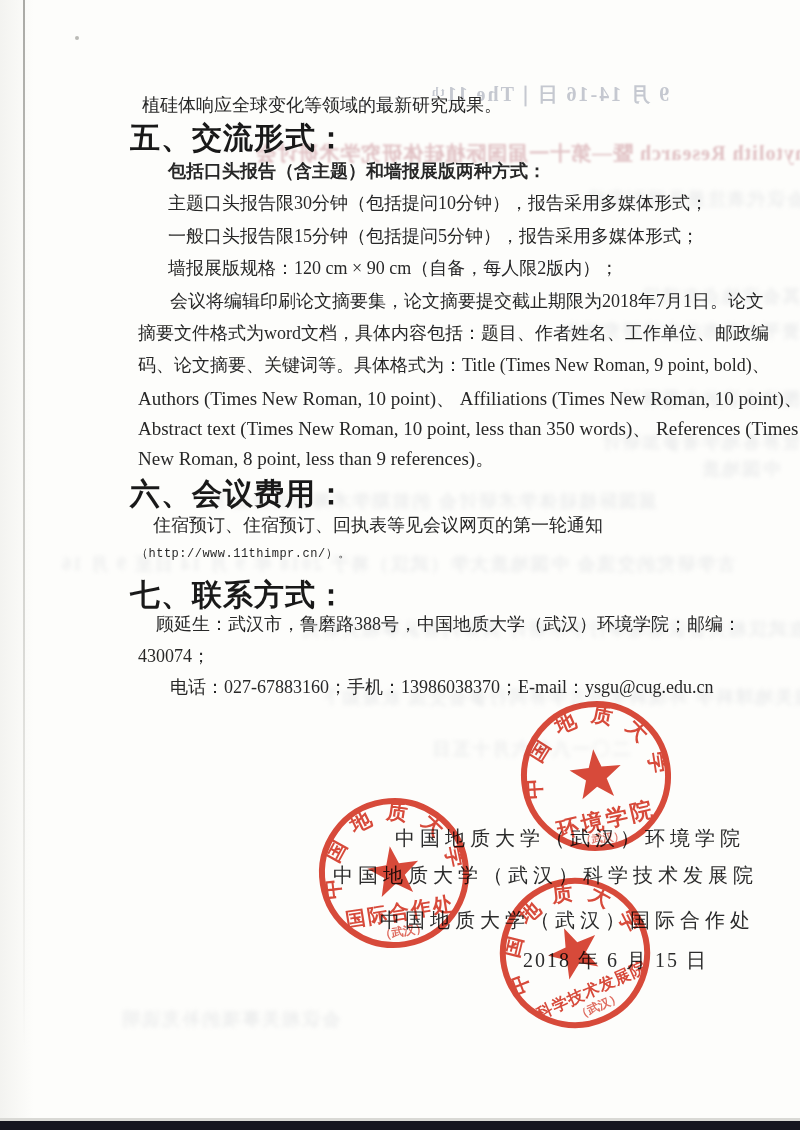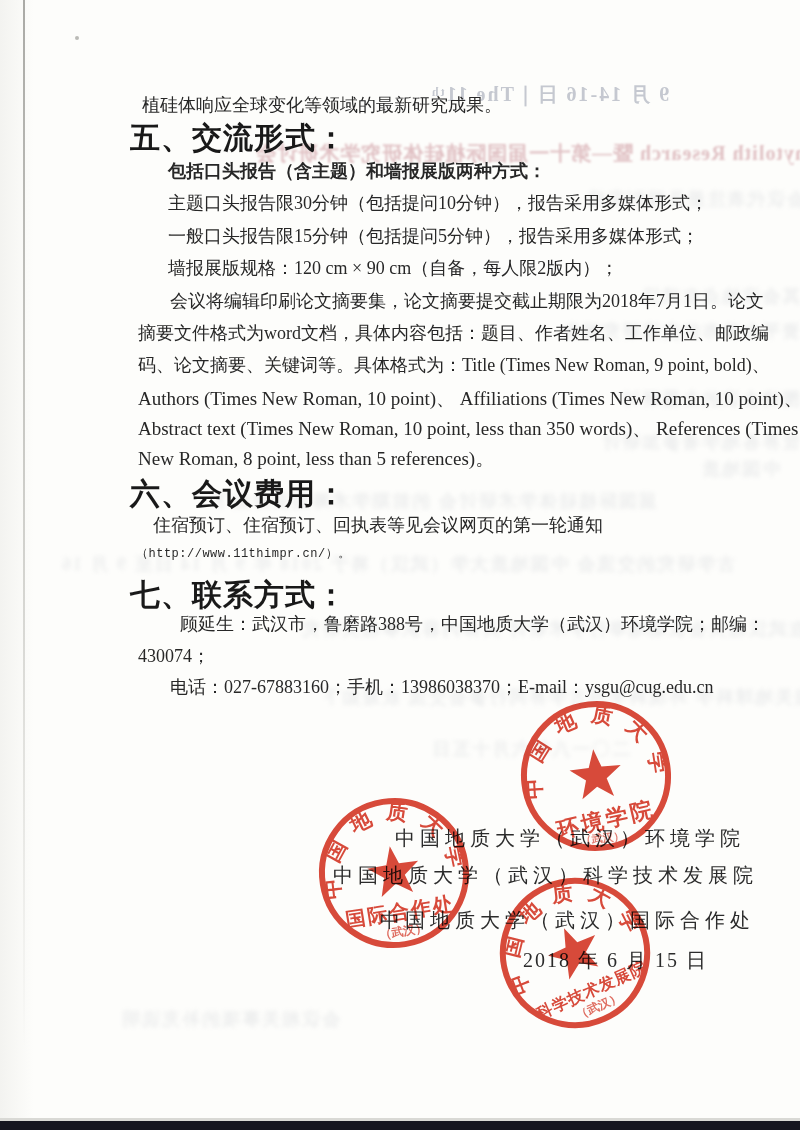--- a/index.html
+++ b/index.html
@@ -58,26 +58,26 @@
       <div class="line heading" style="left: 130px; top: 123px;">五、交流形式：</div>
       <div class="line " style="left: 168px; top: 162px; font-weight: bold;">包括口头报告（含主题）和墙报展版两种方式：</div>
       <div class="line " style="left: 168px; top: 194px;">主题口头报告限30分钟（包括提问10分钟），报告采用多媒体形式；</div>
       <div class="line " style="left: 168px; top: 227px;">一般口头报告限15分钟（包括提问5分钟），报告采用多媒体形式；</div>
       <div class="line " style="left: 168px; top: 259px;">墙报展版规格：120 cm × 90 cm（自备，每人限2版内）；</div>
       <div class="line " style="left: 170px; top: 292px;">会议将编辑印刷论文摘要集，论文摘要提交截止期限为2018年7月1日。论文</div>
       <div class="line " style="left: 138px; top: 324px;">摘要文件格式为word文档，具体内容包括：题目、作者姓名、工作单位、邮政编</div>
       <div class="line " style="left: 138px; top: 356px;">码、论文摘要、关键词等。具体格式为：Title (Times New Roman, 9 point, bold)、</div>
       <div class="line en" style="left: 138px; top: 389px;">Authors (Times New Roman, 10 point)、 Affiliations (Times New Roman, 10 point)、</div>
       <div class="line en" style="left: 138px; top: 419px;">Abstract text (Times New Roman, 10 point, less than 350 words)、 References (Times</div>
-      <div class="line en" style="left: 138px; top: 449px;">New Roman, 8 point, less than 5 references)。</div>
+      <div class="line en" style="left: 138px; top: 449px;">New Roman, 8 point, less than 9 references)。</div>
       <div class="line heading" style="left: 130px; top: 479px;">六、会议费用：</div>
       <div class="line " style="left: 153px; top: 516px;">住宿预订、住宿预订、回执表等见会议网页的第一轮通知</div>
       <div class="line mono" style="left: 136px; top: 548px;">（http://www.11thimpr.cn/）。</div>
       <div class="line heading" style="left: 130px; top: 580px;">七、联系方式：</div>
-      <div class="line " style="left: 180px; top: 615px;">顾延生：武汉市，鲁磨路388号，中国地质大学（武汉）环境学院；邮编：</div>
+      <div class="line " style="left: 156px; top: 615px;">顾延生：武汉市，鲁磨路388号，中国地质大学（武汉）环境学院；邮编：</div>
       <div class="line " style="left: 138px; top: 647px;">430074；</div>
       <div class="line " style="left: 170px; top: 678px;">电话：027-67883160；手机：13986038370；E-mail：ysgu@cug.edu.cn</div>
       <div class="line sig" style="left: 395px; top: 828px;">中国地质大学（武汉）环境学院</div>
       <div class="line sig" style="left: 333px; top: 865px;">中国地质大学（武汉）科学技术发展院</div>
       <div class="line sig" style="left: 380px; top: 910px;">中国地质大学（武汉）国际合作处</div>
       <div class="line sig date" style="left: 523px; top: 950px;">2018 年 6 月 15 日</div>
     </div>
 
   <svg class="seal" style="left:501px;top:681px" width="190" height="190" viewBox="-95 -95 190 190">
     <g transform="rotate(-6)">

